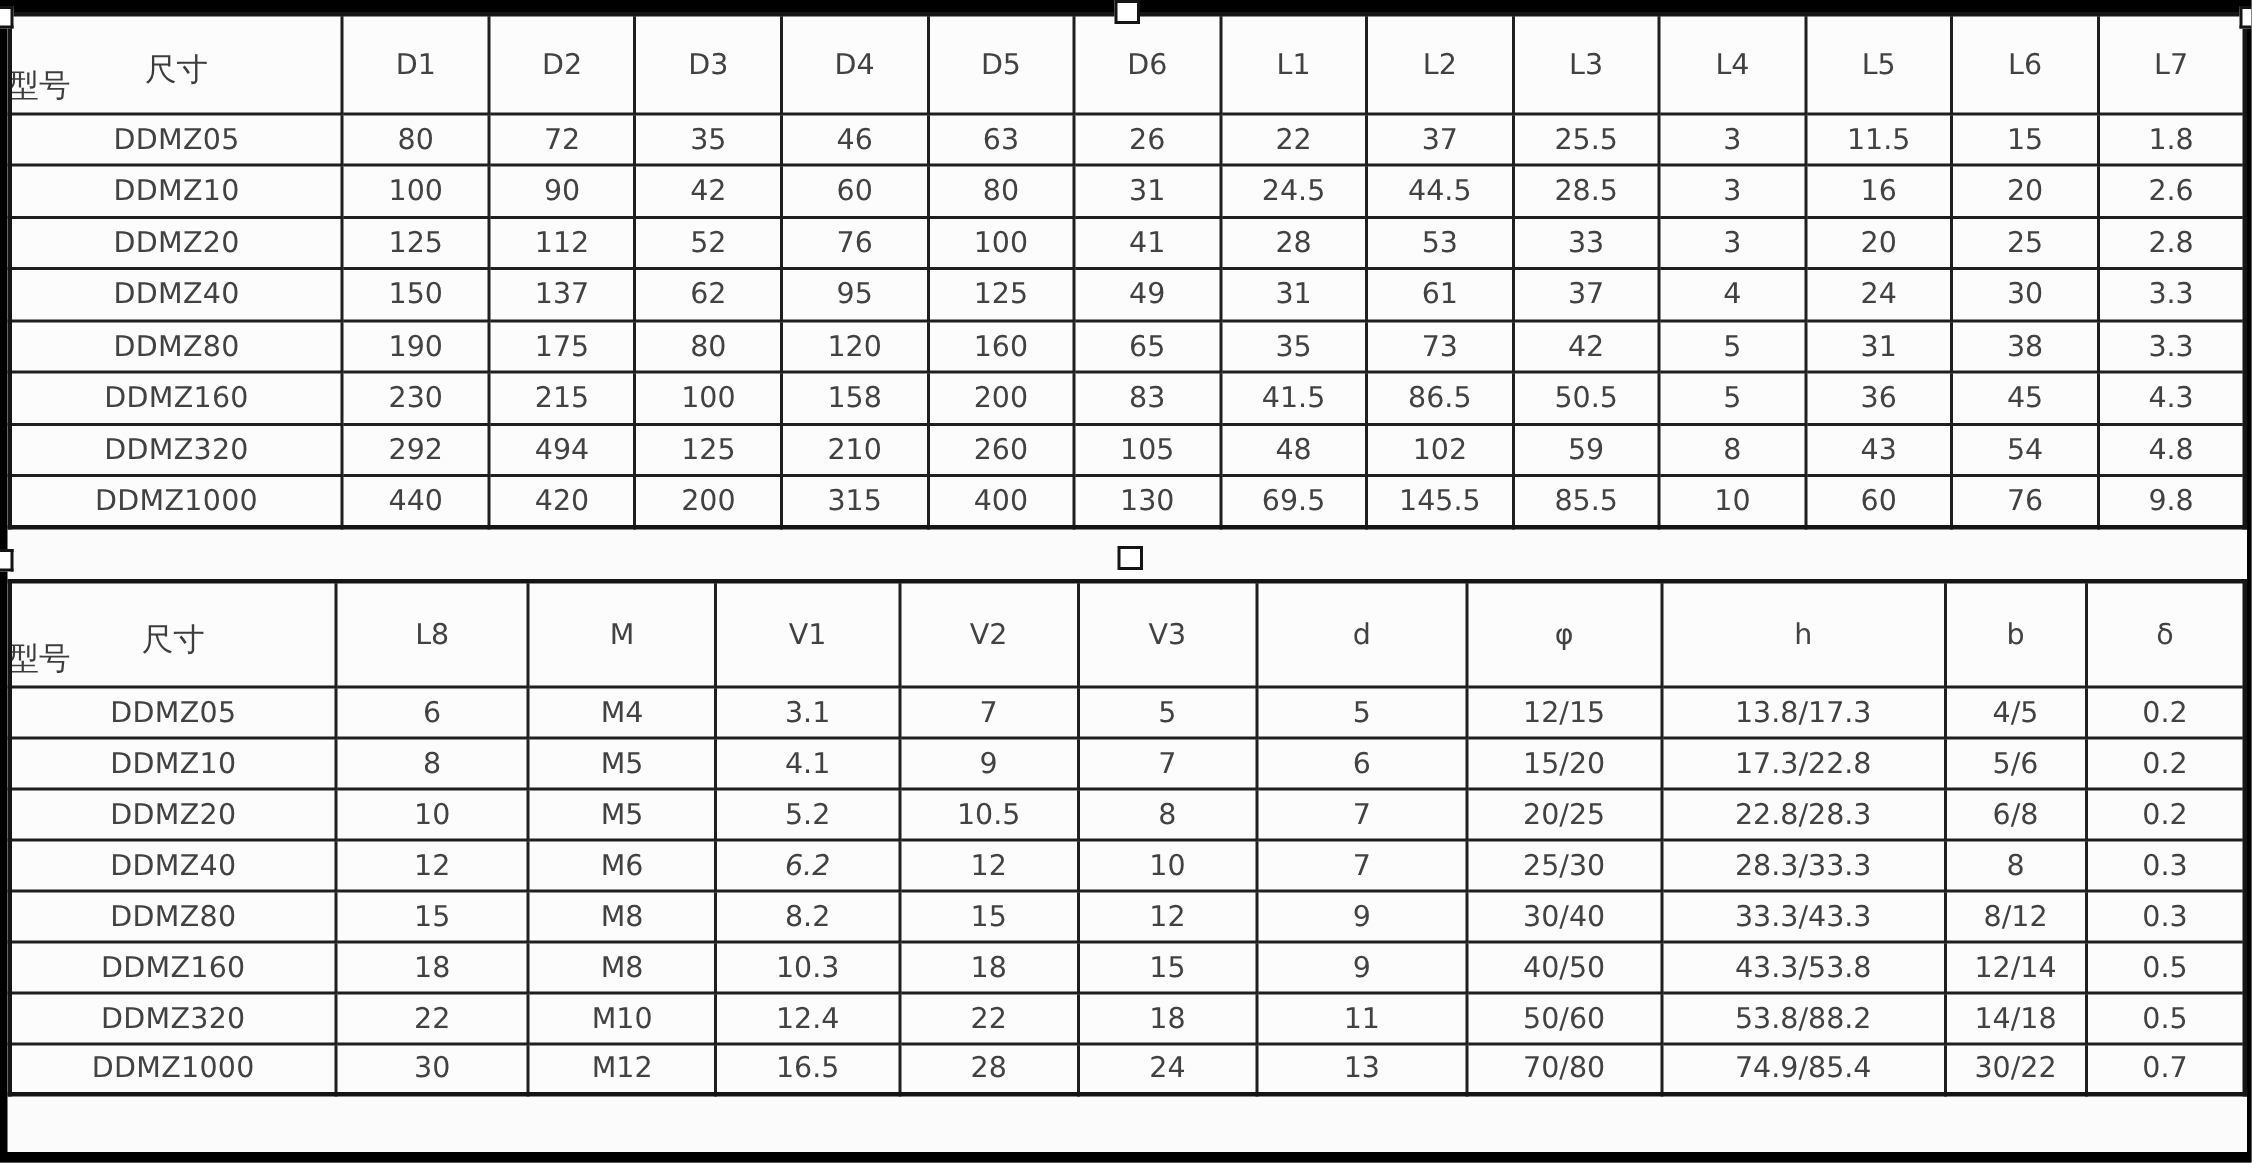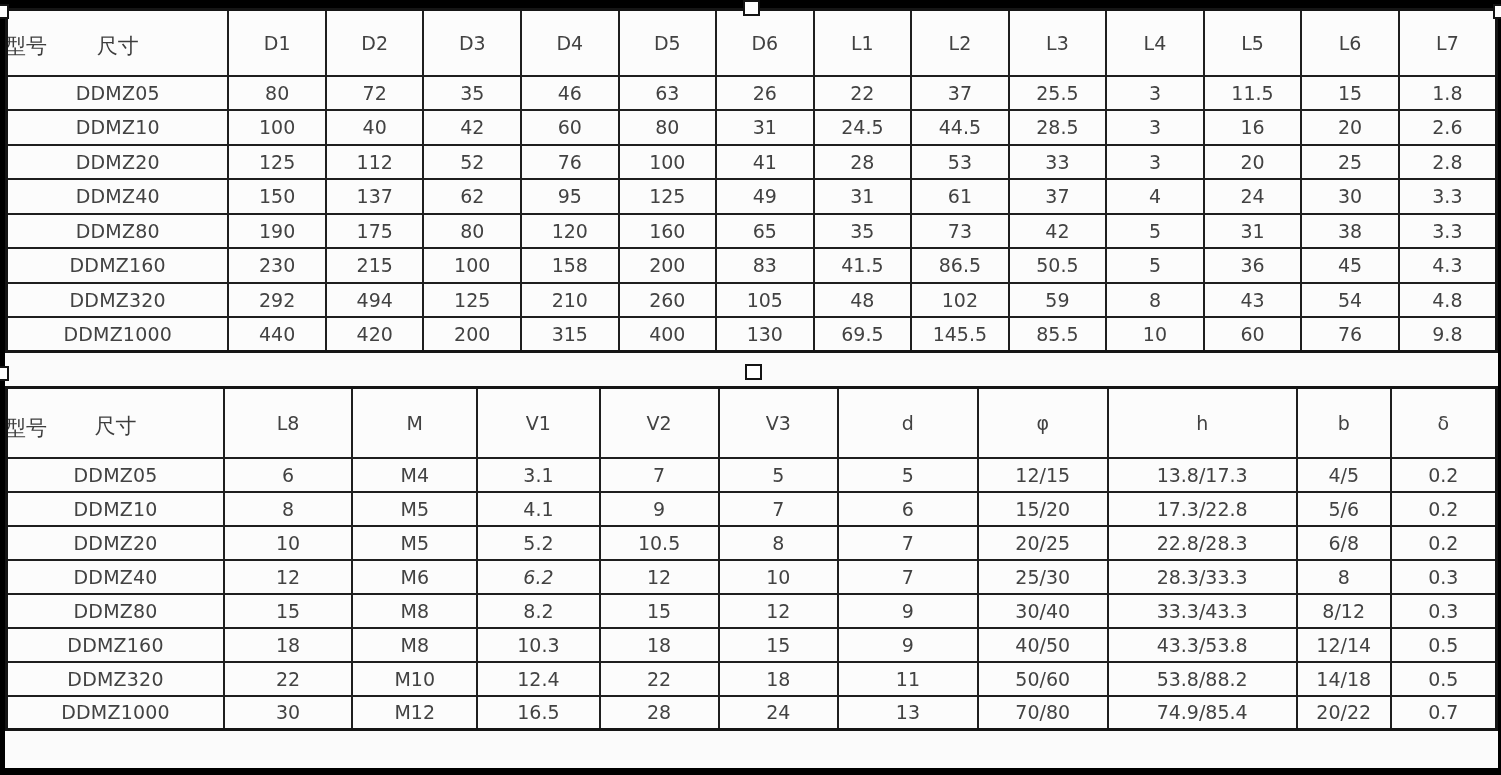--- a/index.html
+++ b/index.html
@@ -58,21 +58,21 @@
   th.corner { position: relative; font-weight: normal; }
   .c-top {
     display: block;
     text-align: center;
     padding-top: 7px;
     font-size: 21px;
     color: #3d3d3d;
   }
   .c-bottom {
     position: absolute;
-    left: -3px; bottom: 15px;
+    left: -3px; bottom: 4px;
     font-size: 21px;
     color: #3d3d3d;
   }
   th.col-h { font-weight: normal; color: #454545; }
 
   
   .handle {
     position: absolute;
     background: #fff;
     border: 2px solid #141414;
@@ -141,21 +141,21 @@
             <td>37</td>
             <td>25.5</td>
             <td>3</td>
             <td>11.5</td>
             <td>15</td>
             <td>1.8</td>
           </tr>
           <tr>
             <td class="model">DDMZ10</td>
             <td>100</td>
-            <td>40</td>
+            <td>90</td>
             <td>42</td>
             <td>60</td>
             <td>80</td>
             <td>31</td>
             <td>24.5</td>
             <td>44.5</td>
             <td>28.5</td>
             <td>3</td>
             <td>16</td>
             <td>20</td>
@@ -388,21 +388,21 @@
             <tr>
               <td class="model">DDMZ1000</td>
               <td>30</td>
               <td>M12</td>
               <td>16.5</td>
               <td>28</td>
               <td>24</td>
               <td>13</td>
               <td>70/80</td>
               <td>74.9/85.4</td>
-              <td>20/22</td>
+              <td>30/22</td>
               <td>0.7</td>
             </tr>
           </tbody>
       </table>
     </div>
 
   </div>
 
   <div class="handle h-top-center"></div>
   <div class="handle h-bottom-center"></div>

